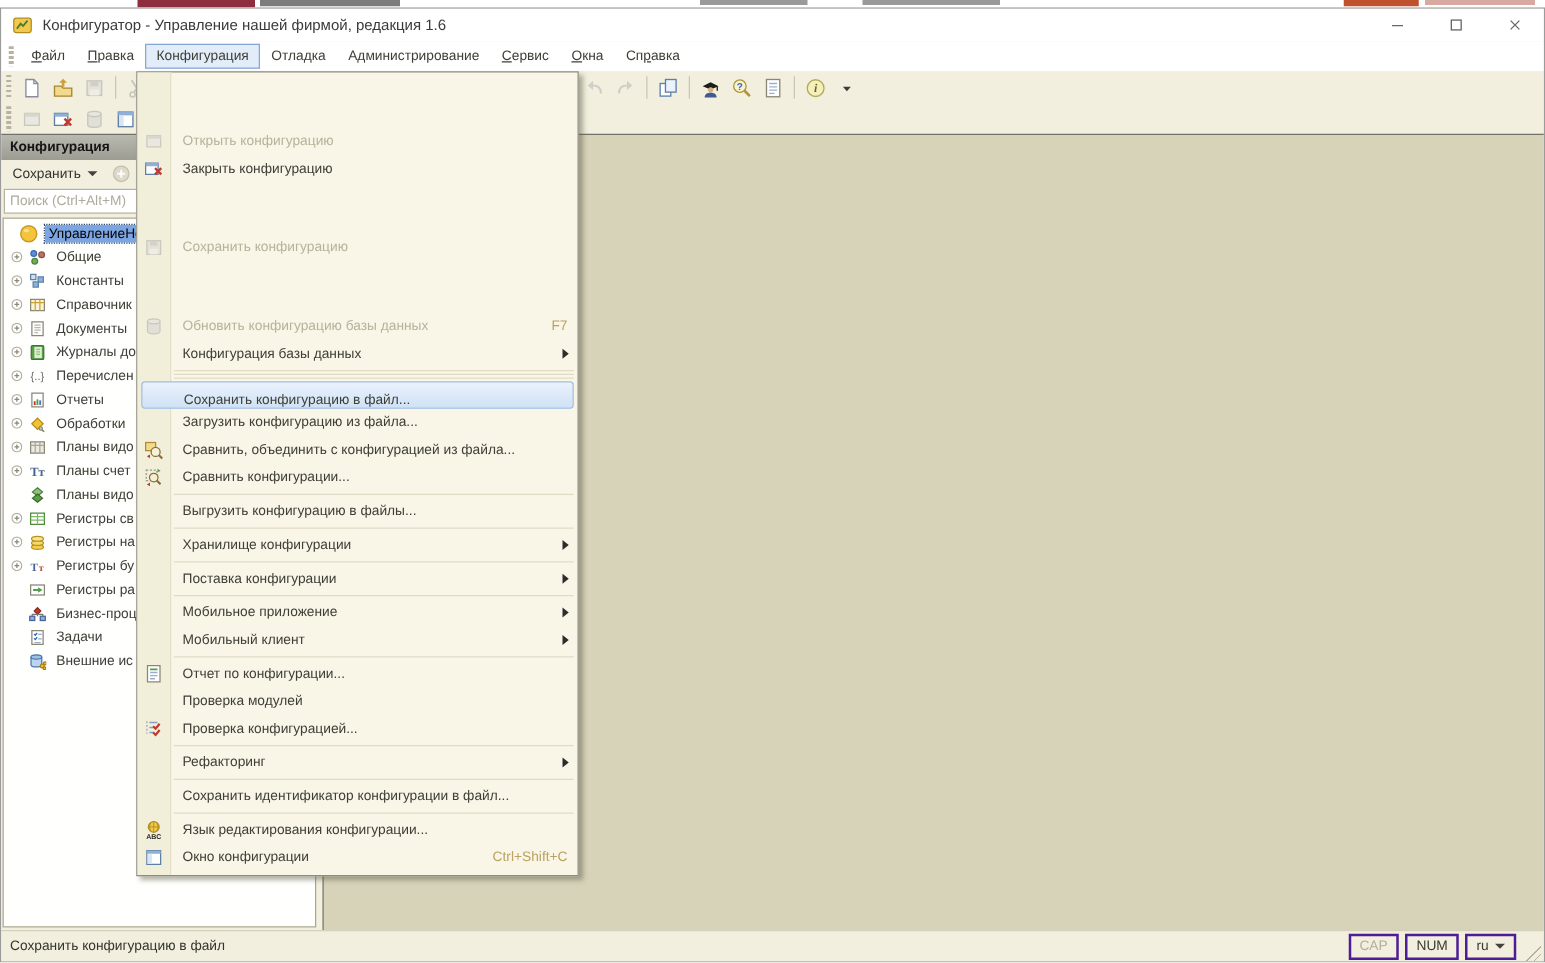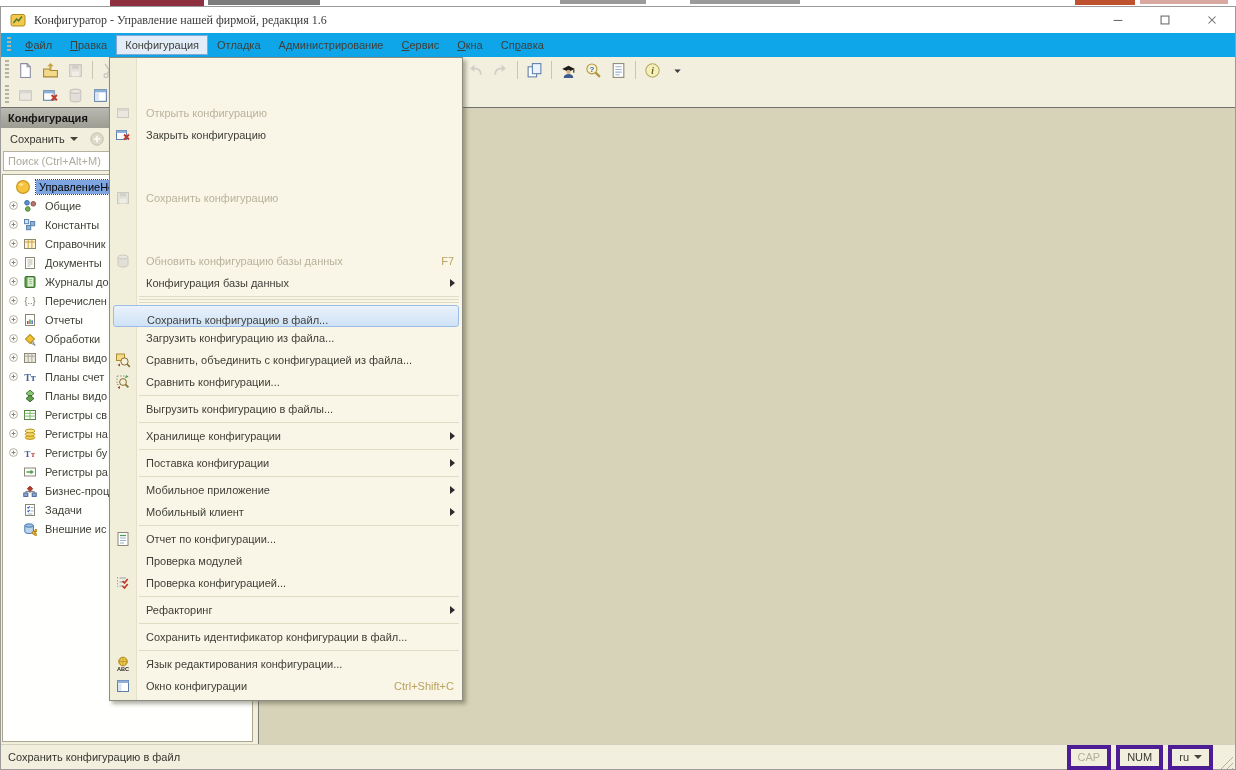--- a/index.html
+++ b/index.html
@@ -6,28 +6,28 @@
   #screen{position:relative;width:1236px;height:770px;background:#ffffff;
           font-family:"Liberation Sans",sans-serif;font-size:11px;color:#3f3f37;
           overflow:hidden;cursor:default;user-select:none;}
   
   .frag{position:absolute;top:0;}
   
   .window{position:absolute;left:0;top:6px;width:1234px;height:762px;
           border:1px solid #9b9b9b;background:#f2efde;}
   
   .titlebar{position:absolute;left:0;top:0;right:0;height:26px;background:#fff;
-            display:flex;align-items:center;border-bottom:1px solid #ebe8da;font-family:Liberation Serif, serif;}
+            display:flex;align-items:center;border-bottom:1px solid #ebe8da;}
   .titleicon{margin-left:9px;width:16px;height:16px;line-height:0;}
   .titletext{margin-left:8px;font-size:12px;color:#3a3a3a;}
   .wctl{position:absolute;right:6px;top:0;height:26px;display:flex;align-items:center;}
   .wbtn{width:34px;height:22px;display:flex;align-items:center;justify-content:center;margin-left:13px;}
   .wbtn svg{width:14px;height:14px;}
   
-  .menubar{position:absolute;left:0;top:26px;right:0;height:24px;background:#0ea5e9;
+  .menubar{position:absolute;left:0;top:26px;right:0;height:24px;background:#ffffff;
            display:flex;align-items:center;padding-left:4px;}
   .mbgrip{width:4px;height:16px;margin:0 5px 0 2px;
           background:repeating-linear-gradient(to bottom,#b6b3a0 0 2px,transparent 2px 4px);}
   .mb-item{padding:3px 8px;border:1px solid transparent;white-space:nowrap;}
   .mb-item.sel{background:#e2edf9;border-color:#86a7d4;}
   .mb-item u{text-decoration:underline;}
   
   .toolbar{position:absolute;left:0;top:50px;right:0;height:50px;background:#f2efde;
            border-bottom:1px solid #72726a;}
   .tbrow{position:absolute;display:flex;align-items:center;height:24px;}
@@ -64,21 +64,21 @@
   .texp{width:9px;height:9px;flex:none;line-height:0;}
   .tspace{width:9px;flex:none;}
   .ticn{width:14px;height:14px;flex:none;line-height:0;}
   .ticn.big{width:16px;height:16px;}
   .tlabel{padding:1px 3px;}
   .trow.sel .tlabel{background:#7ca5e2;outline:1px dotted #274a7a;color:#000;}
   
   .statusbar{position:absolute;left:0;right:0;bottom:0;height:24px;background:#f2efde;
              border-top:1px solid #d4d1bc;display:flex;align-items:center;padding:0 2px;}
   .sbmsg{flex:1;height:18px;display:flex;align-items:center;padding:0 5px;color:#35352e;}
-  .sbpanel{border:4px solid #4c1d95;height:17px;display:flex;align-items:center;
+  .sbpanel{border:2px solid #4c1d95;height:17px;display:flex;align-items:center;
            padding:0 7px;margin-left:5px;color:#3a3a32;background:#f2efde;}
   .sbpanel.off{color:#b2af9a;}
   .sbpanel .caret{margin-left:5px;border-top-color:#44443c;}
   .rgrip{width:14px;height:14px;margin-left:6px;align-self:flex-end;
          background:repeating-linear-gradient(135deg,transparent 0 3px,#b3b09c 3px 4px);
          clip-path:polygon(100% 0,100% 100%,0 100%);}
   
   .popup{position:absolute;left:108px;top:50px;width:352px;z-index:50;background:#f9f6e8;
          border:1px solid #8c8c80;box-shadow:3px 3px 4px rgba(80,80,60,.45);
          padding:3px 0;}

